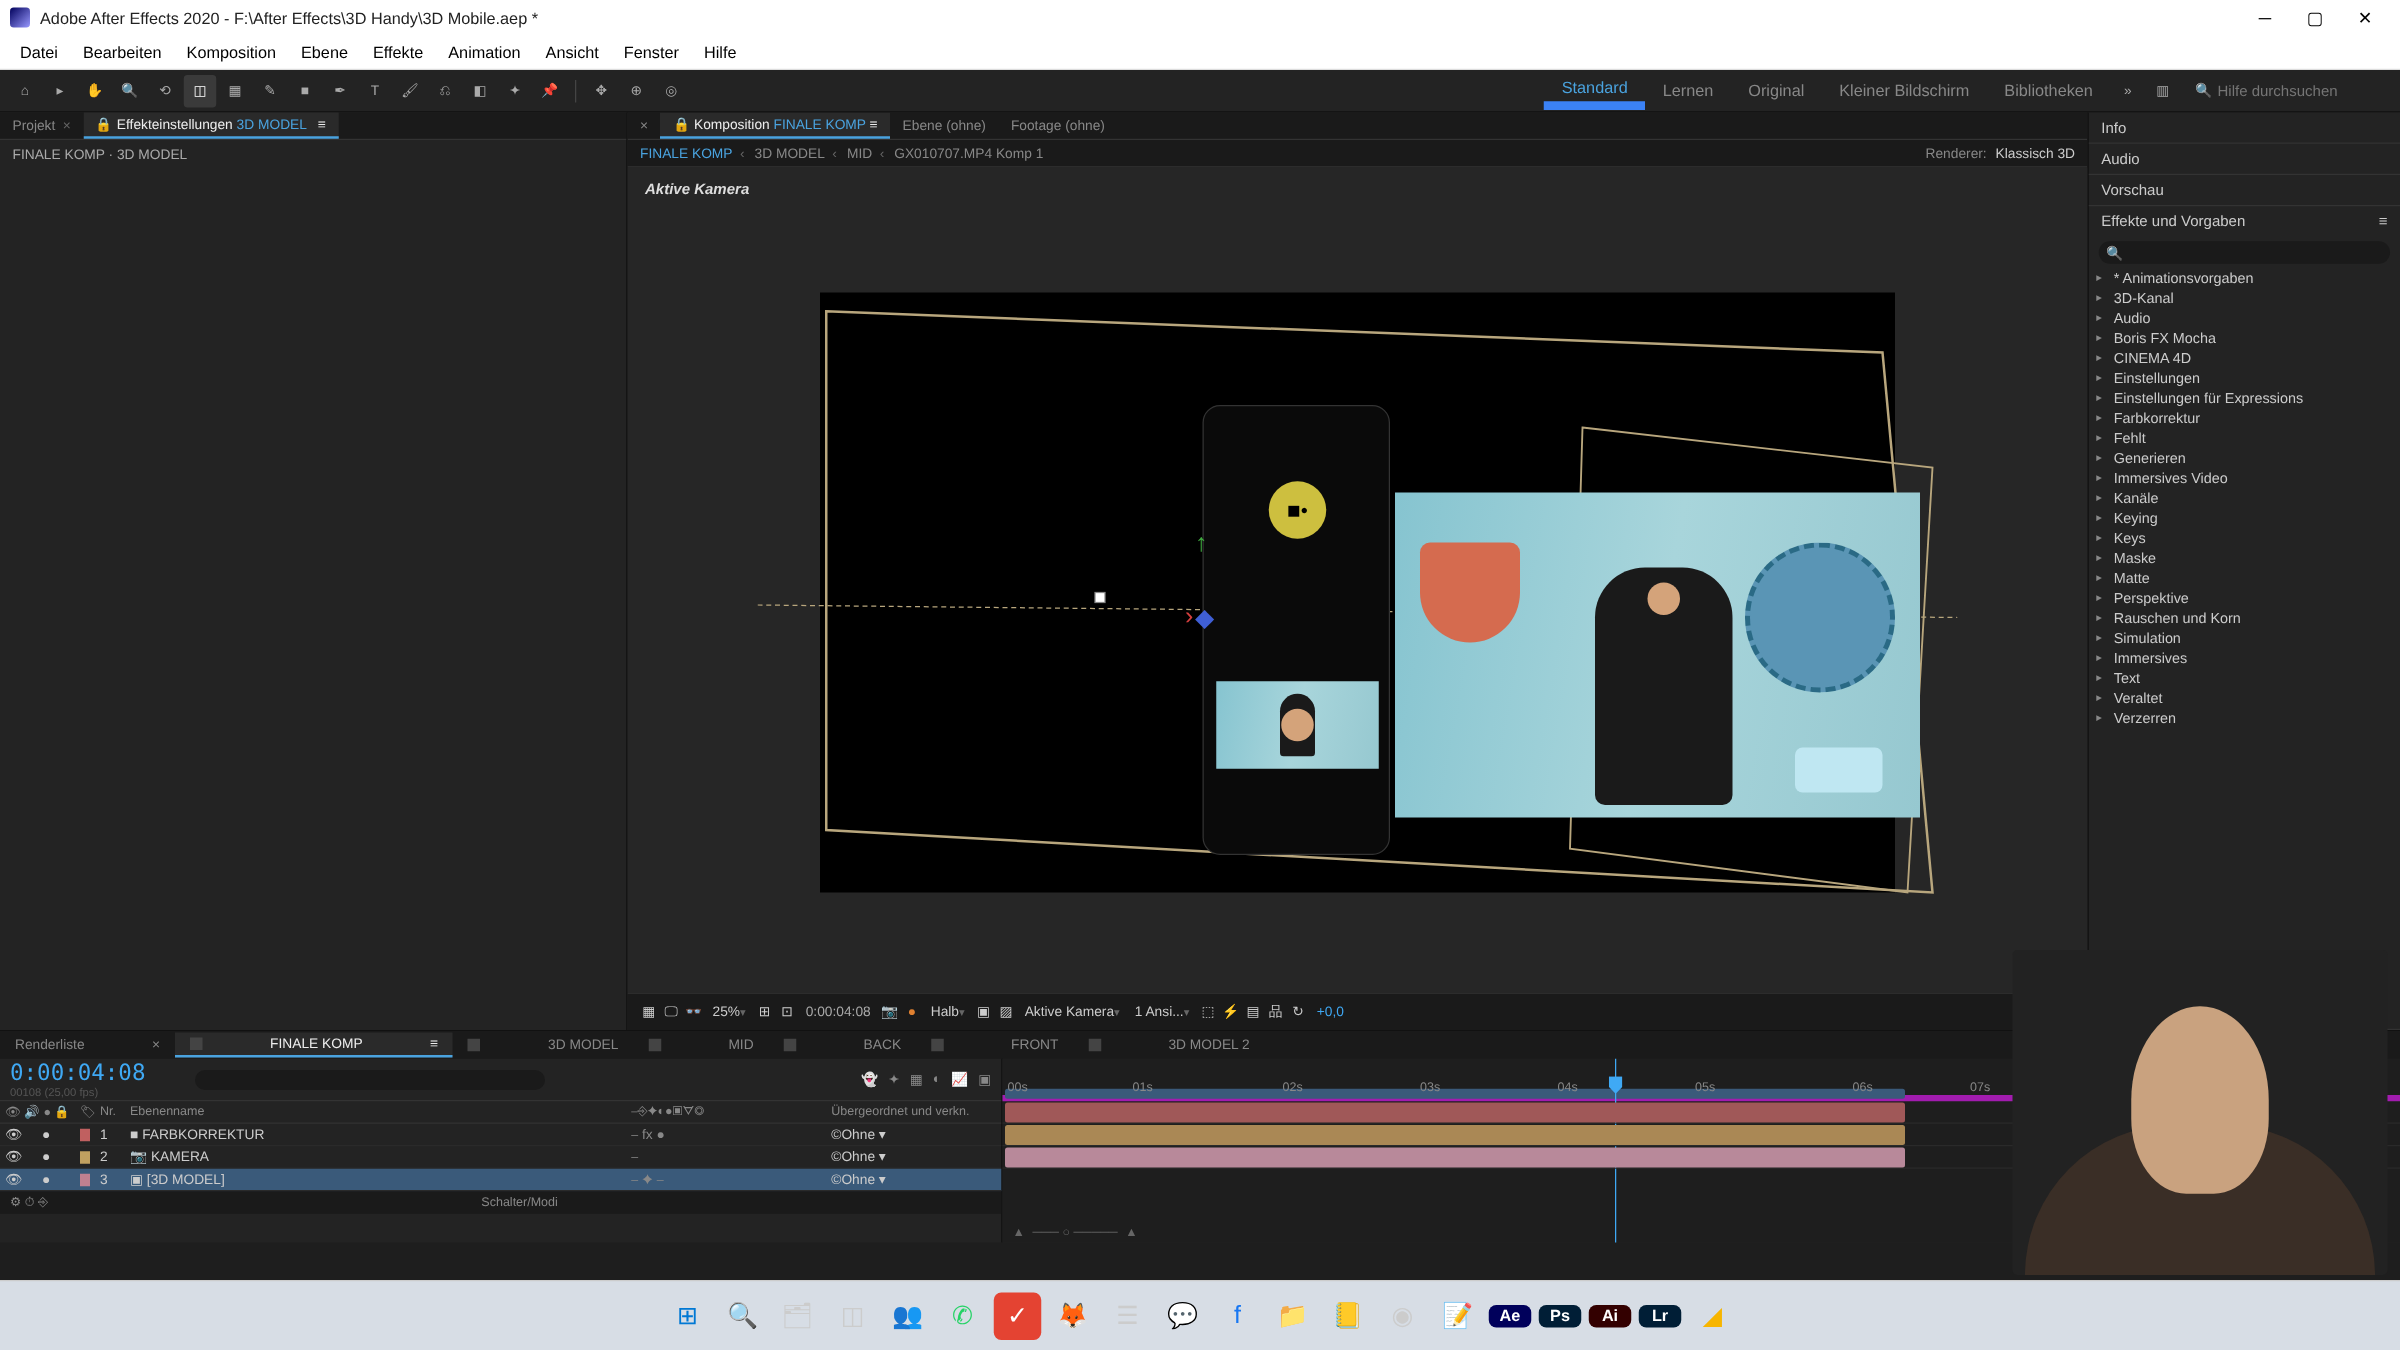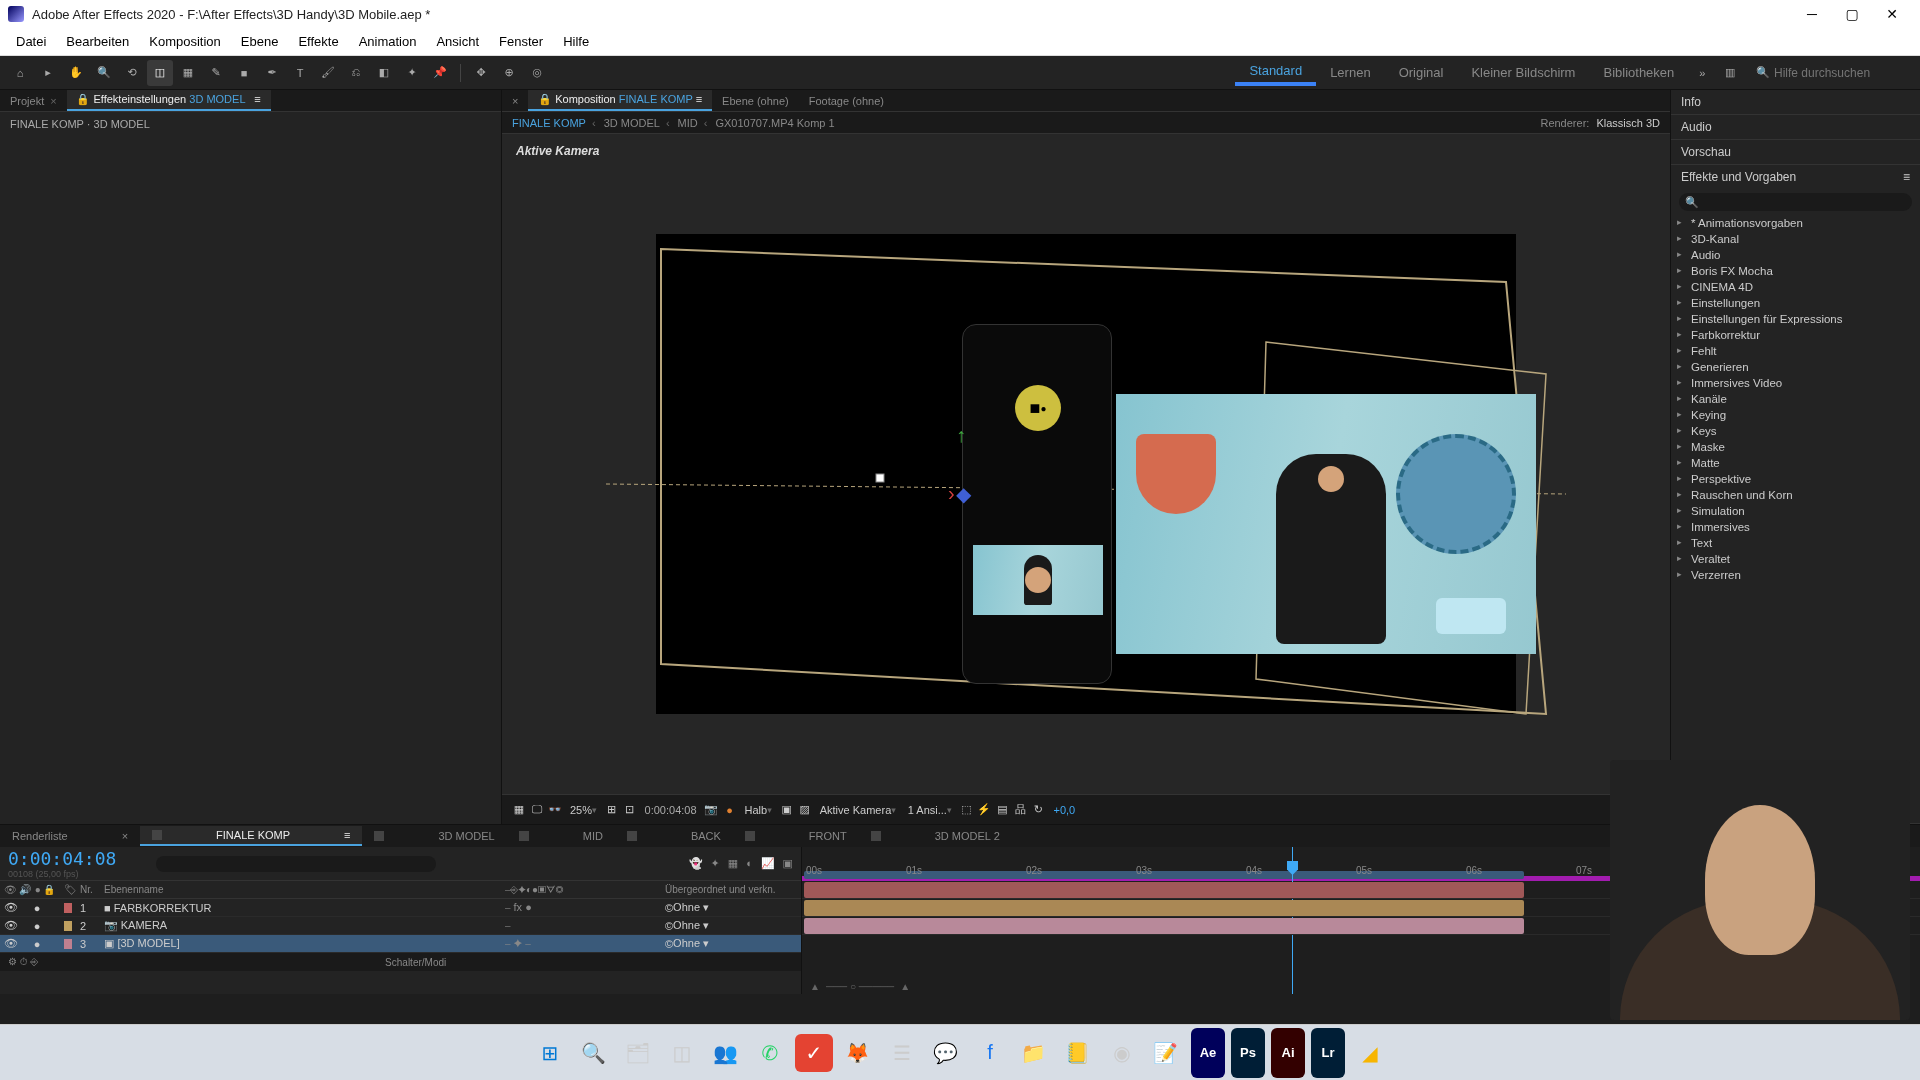--- a/index.html
+++ b/index.html
@@ -15,21 +15,21 @@
 .menubar { background: #fff; color: #000; height: 28px; display: flex; align-items: center; padding: 0 6px; border-bottom: 1px solid #ddd;}
 .menubar .mi { padding: 4px 10px; font-size: 13px; }
 
 
 .toolbar { background: #232323; height: 34px; display: flex; align-items: center; padding: 0 6px; border-bottom: 1px solid #111;}
 .tbtn { width: 26px; height: 26px; display: flex; align-items: center; justify-content: center; color: #aaa; border-radius: 3px; margin: 0 1px;}
 .tbtn.active { background: #3a3a3a; color: #fff; }
 .tsep { width: 1px; height: 18px; background: #444; margin: 0 6px; }
 .spacer { flex: 1; }
 .workspace-tab { padding: 4px 14px; color: #888; font-size: 13px; }
-.workspace-tab.active { color: #4aa3df; border-bottom: 4px solid #3b82f6;}
+.workspace-tab.active { color: #4aa3df; border-bottom: 7px solid #3b82f6;}
 .search-help { display:flex; align-items:center; color:#888; margin-left:12px;}
 .search-help input { background: transparent; border: none; color:#ccc; font-size:12px; width: 140px; margin-left:4px;}
 
 
 .main { display: flex; height: 734px; }
 .left-col { width: 502px; background: #232323; display:flex; flex-direction:column; border-right:1px solid #111;}
 .center-col { flex: 1; background: #1e1e1e; display:flex; flex-direction:column; overflow:hidden;}
 .right-col { width: 250px; background: #232323; border-left: 1px solid #111; display:flex; flex-direction:column;}
 
 .panel-tabs { display:flex; align-items:center; background: #1a1a1a; height: 22px; border-bottom: 1px solid #333;}
@@ -101,21 +101,21 @@
 .playhead { position:absolute; top:0; bottom:0; width:1px; background:#3fa9f5;}
 .playhead::before { content:''; position:absolute; top:14px; left:-5px; width:11px; height:14px; background:#3fa9f5; clip-path: polygon(0 0, 100% 0, 100% 60%, 50% 100%, 0 60%);}
 .tl-row-track { height:18px; position:relative; border-bottom:1px solid #2a2a2a;}
 .bar { position:absolute; top:1px; height:16px; border-radius:2px;}
 
 .tl-footer { height:18px; background:#1a1a1a; display:flex; align-items:center; padding: 0 8px; font-size:10px; color:#888;}
 
 
 .taskbar { position:absolute; bottom:0; left:0; right:0; height:56px; background: rgba(225,232,240,0.95); backdrop-filter: blur(10px); display:flex; align-items:center; justify-content:center; gap:6px; border-top:1px solid #ccc;}
 .task-ico { width:38px; height:38px; border-radius:6px; display:flex; align-items:center; justify-content:center; font-size:20px;}
-.adobe-sq { width:34px; height:50px; border-radius:6px; display:flex; align-items:center; justify-content:center; font-size:13px; font-weight:bold; color:#fff;}
+.adobe-sq { width:34px; height:18px; border-radius:6px; display:flex; align-items:center; justify-content:center; font-size:13px; font-weight:bold; color:#fff;}
 
 
 .webcam { position:absolute; right:10px; bottom: 60px; width: 300px; height: 260px; background:#222; border-radius:4px; overflow:hidden; display:flex; align-items:center; justify-content:center;}
 .webcam .face { width:110px; height:150px; background:#c9a27f; border-radius: 50% 50% 40% 40%; position:relative; top:-10px;}
 .webcam .body { position:absolute; bottom:0; width:280px; height:120px; background:#3a2e26; border-radius: 120px 120px 0 0;}
 </style>
 </head>
 <body>
 
 <div class="titlebar">
@@ -426,21 +426,21 @@
     </div>
     <div class="tl-right">
       <div class="ruler" id="ruler">
         <div class="work-area" style="left:2px; width:720px;"></div>
       <div class="tick" style="left: 4px;">00s</div>
           <div class="tick" style="left: 104px;">01s</div>
           <div class="tick" style="left: 224px;">02s</div>
           <div class="tick" style="left: 334px;">03s</div>
           <div class="tick" style="left: 444px;">04s</div>
           <div class="tick" style="left: 554px;">05s</div>
-          <div class="tick" style="left: 664px;">06s</div>
+          <div class="tick" style="left: 680px;">06s</div>
           <div class="tick" style="left: 774px;">07s</div>
           <div class="tick" style="left: 884px;">08s</div>
           <div class="tick" style="left: 994px;">09s</div>
         </div>
       <div class="playhead" style="left:490px;"></div>
       <div class="tl-row-track">
           <div class="bar" style="left:2px;width:720px;background:#a05858;"></div>
         </div>
       <div class="tl-row-track">
           <div class="bar" style="left:2px;width:720px;background:#aa8855;"></div>

